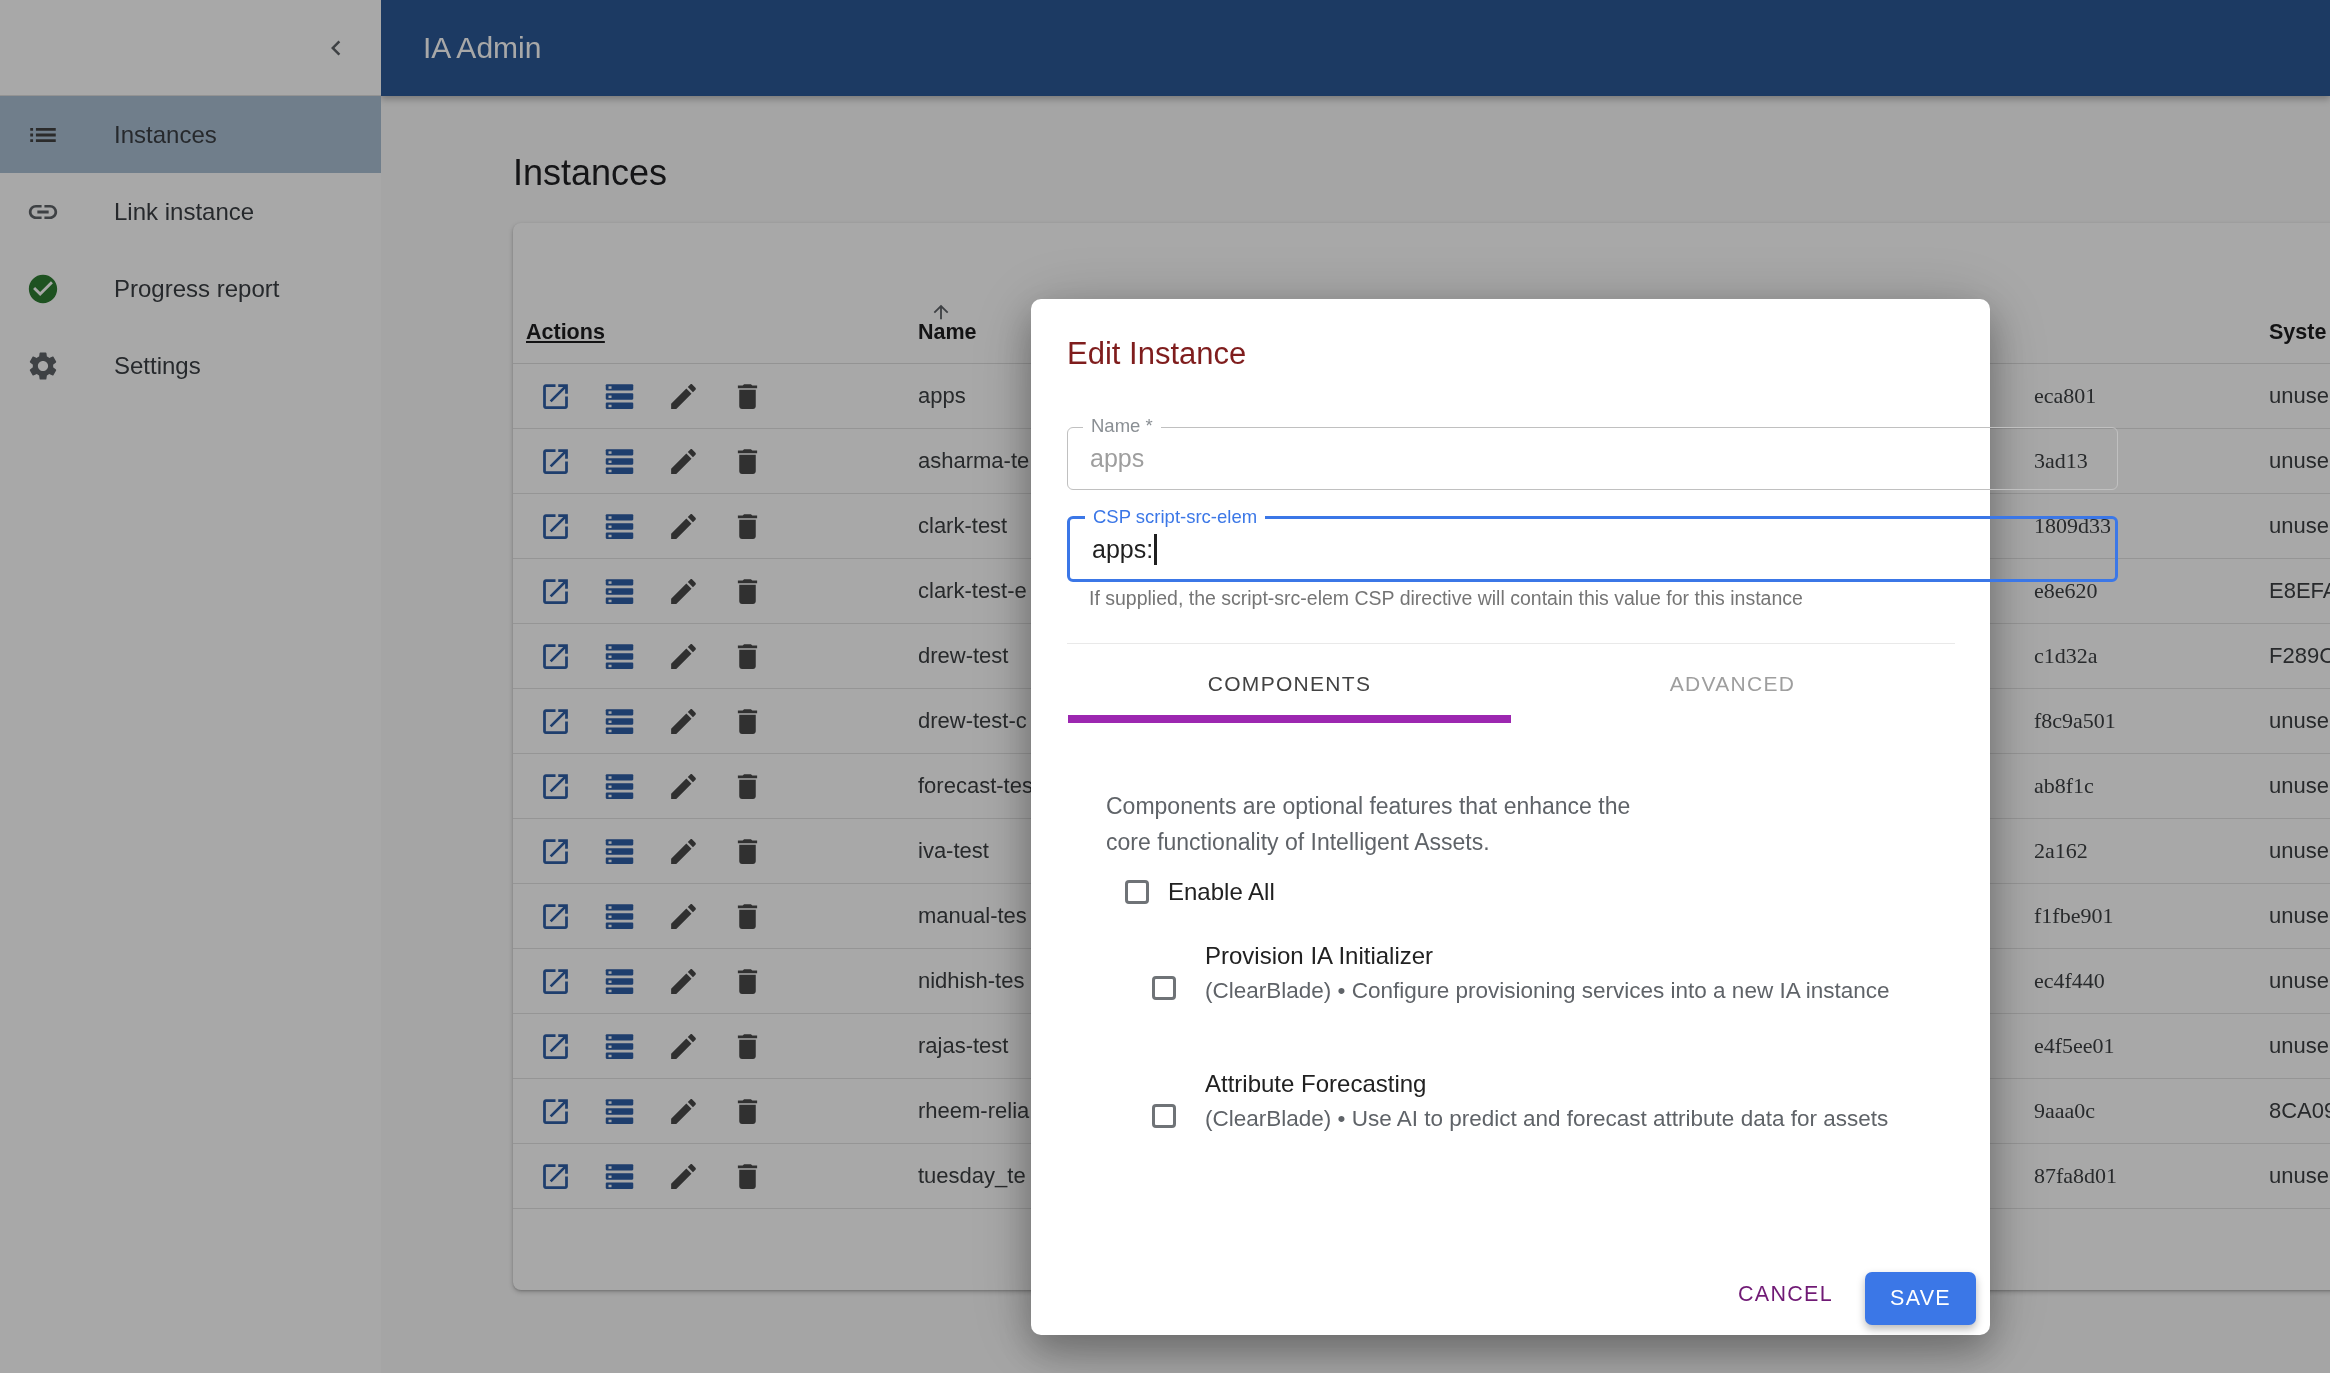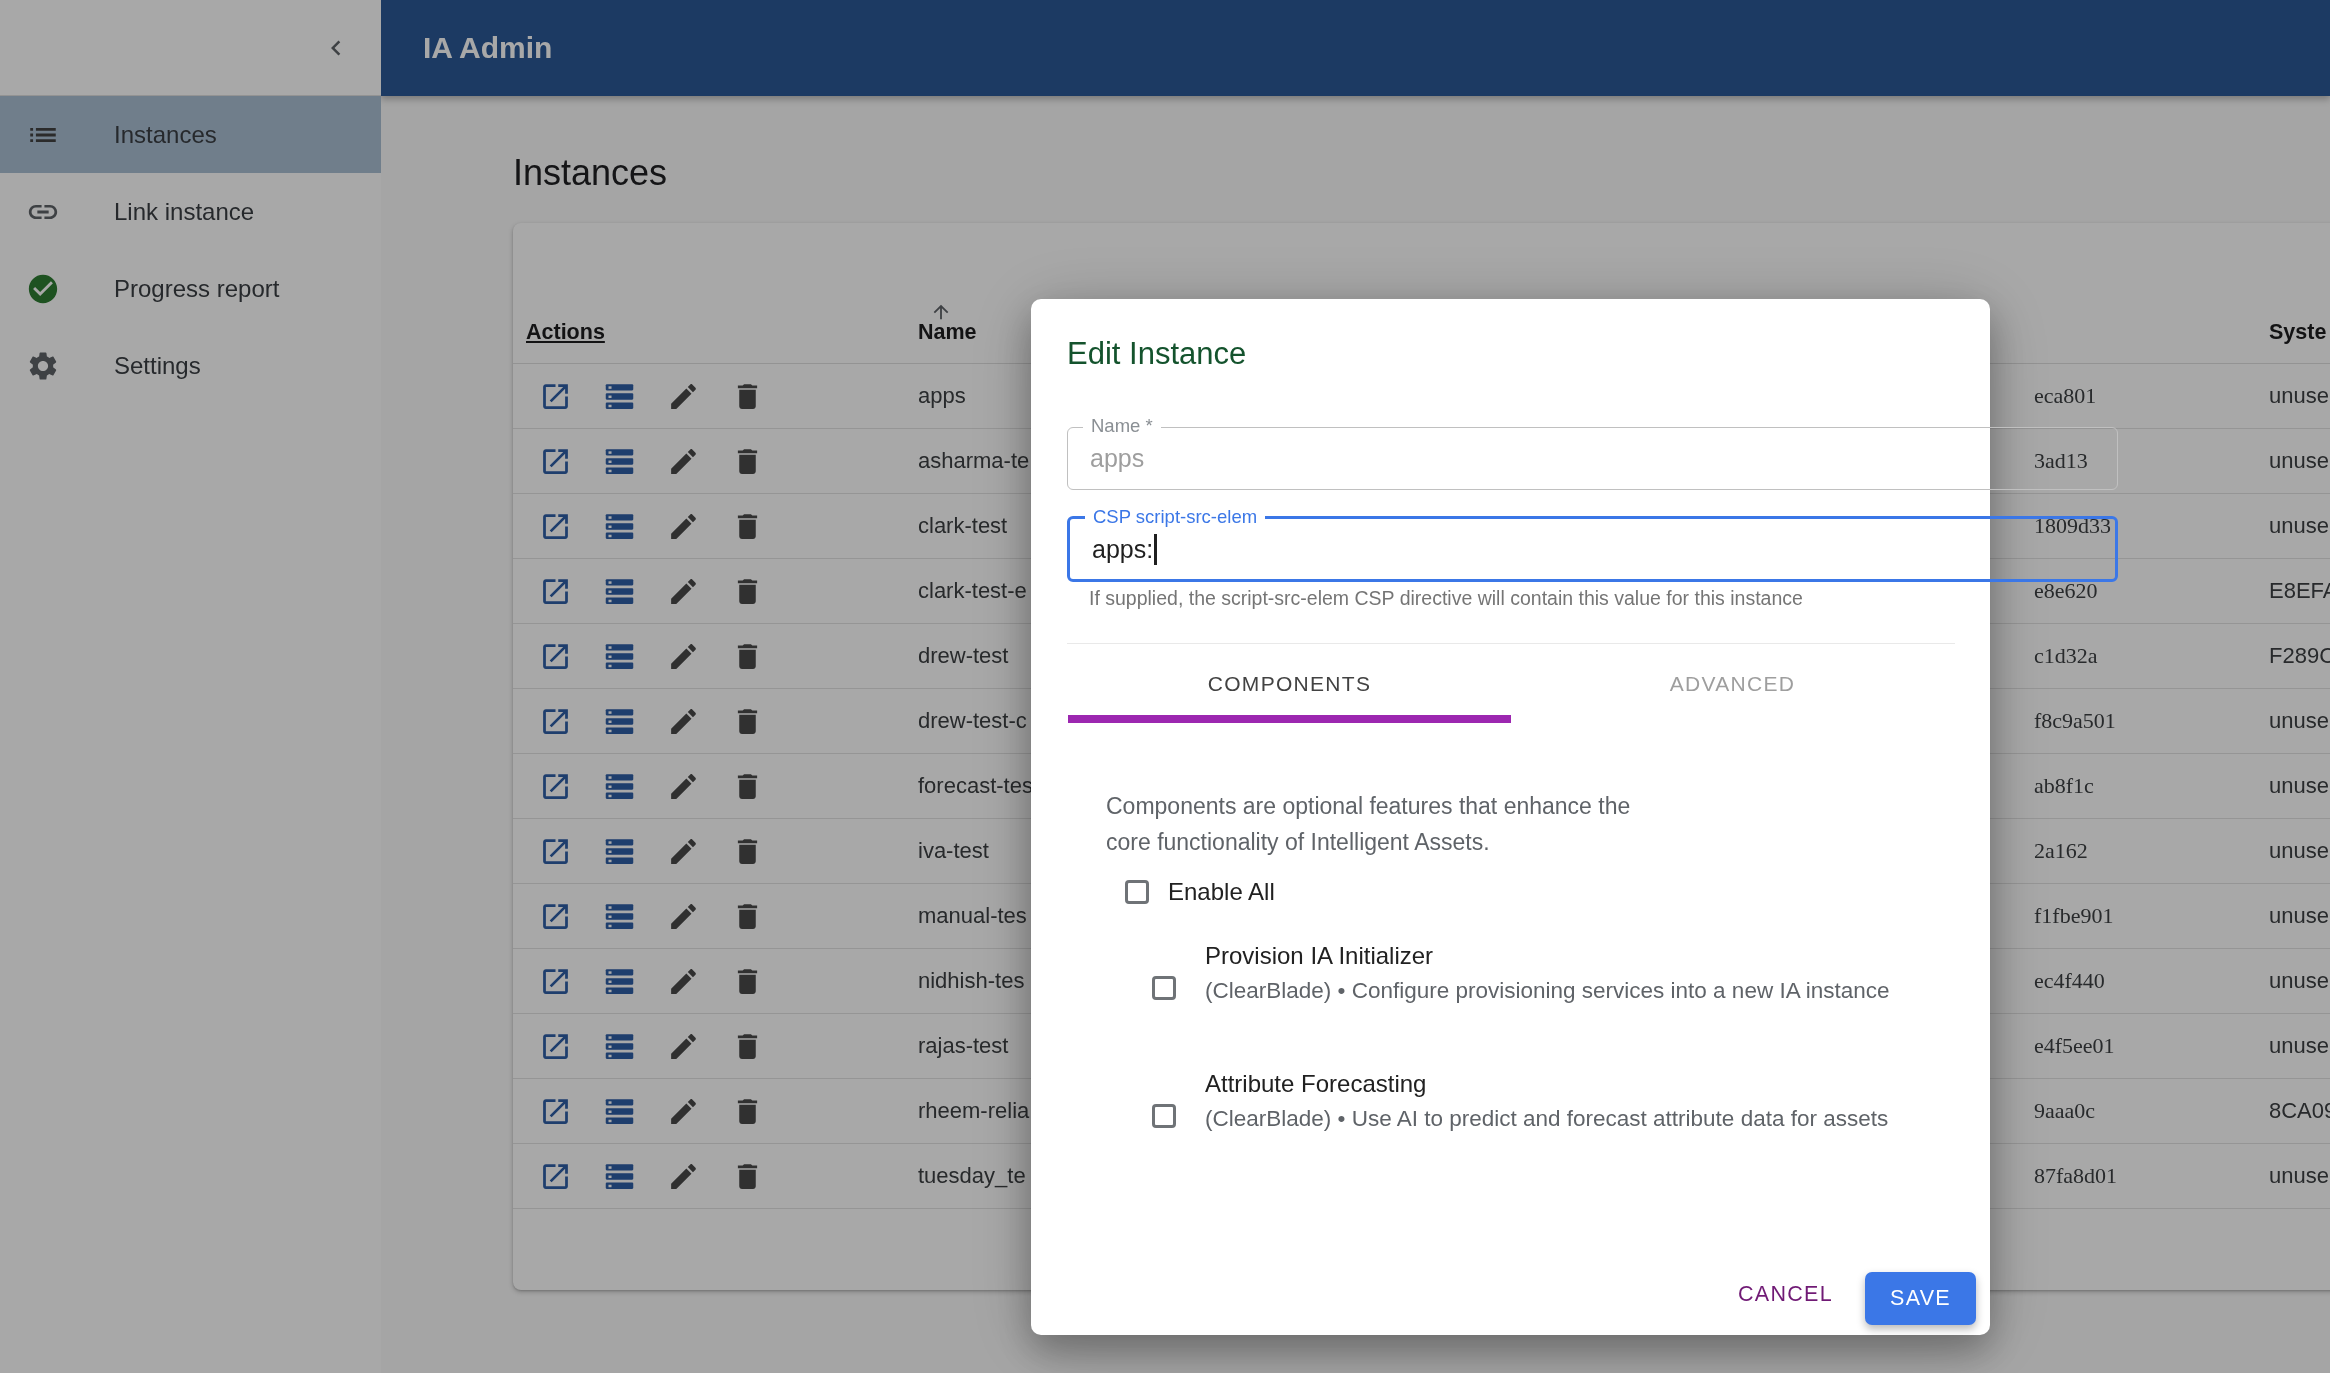--- a/index.html
+++ b/index.html
@@ -12,21 +12,21 @@
   .collapse-btn { position:absolute; right:26px; top:29px; width:38px; height:38px; display:flex;
     align-items:center; justify-content:center; cursor:pointer; }
   .nav-item { height:77px; display:flex; align-items:center; padding-left:26px; cursor:pointer; }
   .nav-item.selected { background:#aabfd4; }
   .nav-item .nav-icon { width:34px; height:34px; flex:0 0 34px; display:flex; align-items:center; }
   .nav-item .nav-label { margin-left:54px; font-size:24px; color:#3b3f44; }
 
   
   .appbar { position:fixed; left:381px; top:0; width:1949px; height:96px; background:#2b5896;
     box-shadow:0 3px 7px rgba(0,0,0,0.28); z-index:1; }
-  .appbar-title { display:inline-block; margin:0 8px 0 42px; line-height:96px; font-size:30px; color:#ffffff;font-weight:bold; }
+  .appbar-title { display:inline-block; margin:0 8px 0 42px; line-height:96px; font-size:30px; color:#ffffff; }
 
   
   .main { position:absolute; left:381px; top:96px; width:1949px; height:1277px; background:#fafafa; overflow:hidden; }
   .page-title { position:absolute; left:132px; top:56px; font-size:36px; font-weight:400; color:#202124; }
   .card { position:absolute; left:132px; top:127px; width:1905px; height:1067px; background:#ffffff;
     border-radius:8px; box-shadow:0 2px 5px rgba(0,0,0,0.22), 0 1px 2px rgba(0,0,0,0.14); }
   .thead { position:absolute; left:0; top:78px; width:100%; height:63px; border-bottom:1px solid #dfdfdf; }
   .thead span { position:absolute; line-height:63px; font-size:21.5px; font-weight:bold; color:#1d1d1f; white-space:nowrap; }
   .th-actions { left:13px;text-decoration:underline; }
   .th-name { left:405px; }
@@ -41,21 +41,21 @@
   .action-icons { position:absolute; left:26px; top:0; height:64px; display:flex; align-items:center; gap:31px; }
   .action-btn { width:33px; height:33px; cursor:pointer; }
 
   
   .scrim { position:fixed; left:0; top:0; width:2330px; height:1373px; background:rgba(0,0,0,0.34); z-index:10; }
 
   
   .dialog { position:fixed; left:1031px; top:299px; width:959px; height:1036px; background:#ffffff;
     border-radius:10px; z-index:20;
     box-shadow:0 16px 36px rgba(0,0,0,0.26), 0 7px 70px rgba(0,0,0,0.2); }
-  .dialog-title { position:absolute; left:36px; top:37px; font-size:31px; font-weight:500; color:#14532d; }
+  .dialog-title { position:absolute; left:36px; top:37px; font-size:31px; font-weight:500; color:#7f1d1d; }
 
   .field { position:absolute; left:36px; width:1051px; border-radius:6px; }
   .field-name { top:128px; height:63px; border:1.5px solid #c0c0c0; }
   .field-csp { top:217px; height:66px; border:3px solid #3b77e7; }
   .field .float-label { position:absolute; left:15px; top:-13px; background:#ffffff; padding:0 8px;
     font-size:18.5px; white-space:nowrap; }
   .field-name .float-label { color:#8a8f94; }
   .field-csp .float-label { color:#3b77e7; }
   .field .field-value { position:absolute; left:22px; top:0; bottom:0; display:flex; align-items:center; font-size:25px; }
   .field-name .field-value { color:#9e9e9e; }

